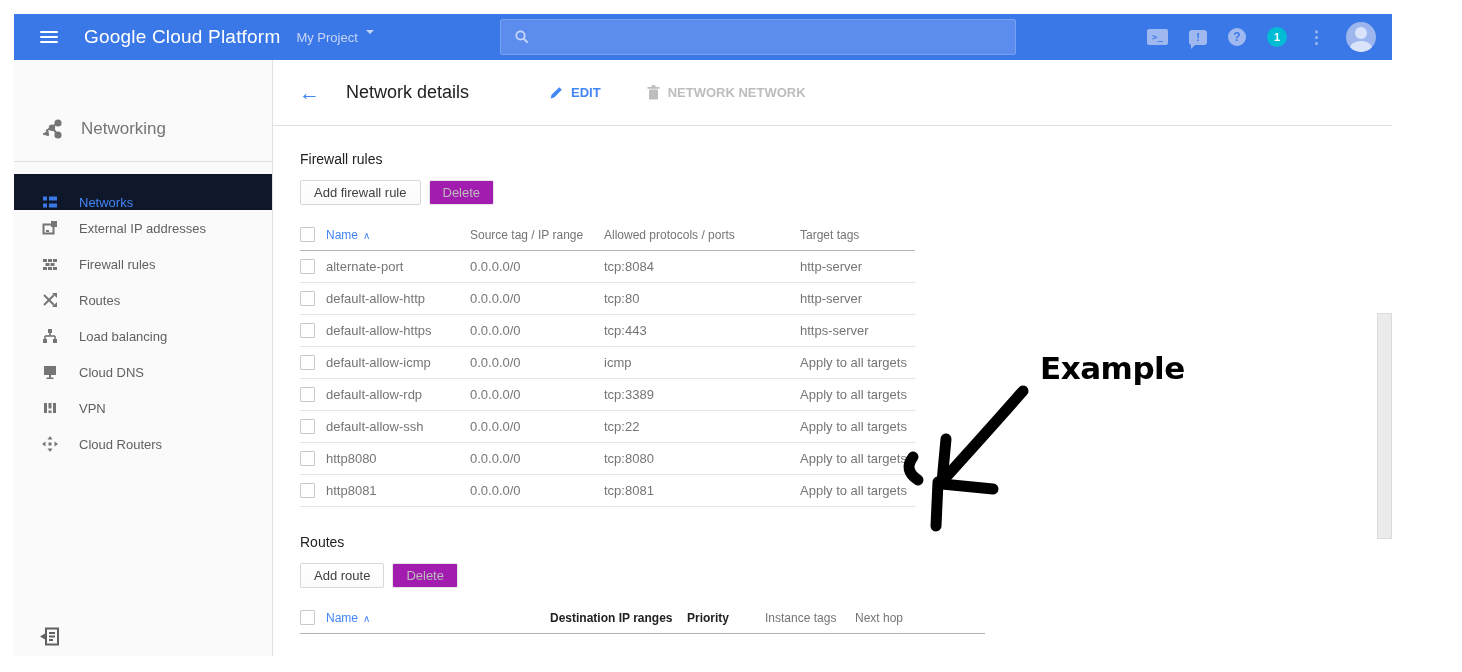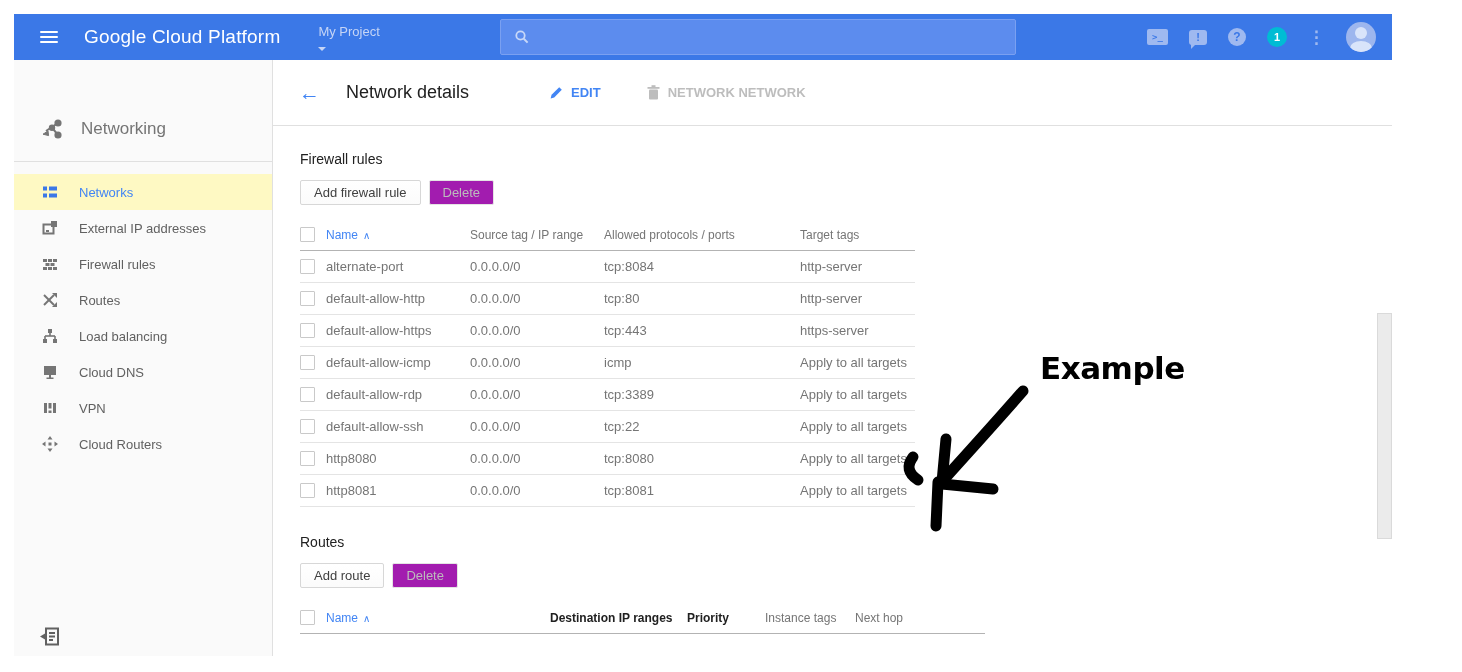--- a/index.html
+++ b/index.html
@@ -5,21 +5,21 @@
   html,body{margin:0;padding:0;background:#fff;}
   body{width:1462px;height:672px;position:relative;overflow:hidden;
        font-family:"Liberation Sans",sans-serif;-webkit-font-smoothing:antialiased;}
   .frame{position:absolute;left:14px;top:14px;width:1378px;height:642px;background:#fff;}
 
   
   .topbar{position:relative;height:46px;background:#3b78e7;display:flex;align-items:center;padding-left:26px;box-sizing:border-box;}
   .burger{width:18px;height:12px;display:flex;flex-direction:column;justify-content:space-between;cursor:pointer;}
   .burger span{display:block;height:2px;background:#fff;border-radius:1px;}
   .brand{color:#fff;font-size:19px;letter-spacing:.2px;margin-left:26px;white-space:nowrap;}
-  .project{margin-left:38px;display:flex;align-items:flex-start;gap:8px;color:#c6d5f6;font-size:13px;cursor:pointer;flex-direction:column;}
+  .project{margin-left:16px;display:flex;align-items:flex-start;gap:8px;color:#c6d5f6;font-size:13px;cursor:pointer;}
   .caret-down{width:0;height:0;border-left:4px solid transparent;border-right:4px solid transparent;border-top:4px solid #c6d5f6;}
   .searchbox{position:absolute;left:486px;top:5px;width:516px;height:36px;background:#5c8cee;border:1px solid #7aa0f1;border-radius:2px;box-sizing:border-box;display:flex;align-items:center;padding-left:13px;color:#eaf0fd;font-size:13px;}
   .tb-right{position:absolute;right:16px;top:0;height:46px;display:flex;align-items:center;gap:21px;}
   .tb-ic{display:flex;align-items:center;justify-content:center;cursor:pointer;}
   .ic-shell{width:21px;height:16px;border-radius:2px;background:#9fb9f0;color:#3b78e7;font-size:9px;font-weight:700;font-family:"DejaVu Sans Mono",monospace;}
   .ic-bubble{width:18px;height:15px;border-radius:3px;background:#9fb9f0;color:#3b78e7;font-size:11px;font-weight:700;position:relative;}
   .ic-bubble:after{content:"";position:absolute;left:2px;bottom:-4px;border-left:5px solid #9fb9f0;border-bottom:5px solid transparent;}
   .ic-help{width:18px;height:18px;border-radius:50%;background:#9fb9f0;color:#3b78e7;font-size:12px;font-weight:700;}
   .ic-badge{width:20px;height:20px;border-radius:50%;background:#00bcd4;color:#fff;font-size:11px;font-weight:700;}
   .ic-more{color:#9fb9f0;font-size:17px;font-weight:700;line-height:1;}
@@ -28,21 +28,21 @@
   .avatar:after{content:"";position:absolute;left:4px;top:19px;width:22px;height:14px;border-radius:50%;background:#d9e4fa;}
 
   
   .bodyrow{display:flex;height:596px;}
   .sidebar{width:259px;background:#fafafa;border-right:1px solid #e0e0e0;box-sizing:border-box;position:relative;flex:none;}
   .side-head{height:66px;border-bottom:1px solid #e0e0e0;display:flex;align-items:center;padding-left:26px;gap:17px;box-sizing:border-box;margin-top:36px;}
   .side-title{color:#757575;font-size:17px;}
   .side-items{padding-top:12px;}
   .side-item{height:36px;display:flex;align-items:center;padding-left:28px;gap:21px;font-size:13px;color:#616161;cursor:pointer;}
   .side-item svg{flex:none;}
-  .side-item.selected{background:#fef9c3;color:#4285f4;}
+  .side-item.selected{background:#0f172a;color:#4285f4;align-items:flex-end;}
   .collapse-ic{position:absolute;left:26px;bottom:10px;}
 
   .content{flex:1;background:#fff;display:flex;flex-direction:column;}
   .c-head{height:66px;border-bottom:1px solid #e0e0e0;display:flex;align-items:center;box-sizing:border-box;flex:none;}
   .back{margin-left:26px;color:#4285f4;font-size:21px;line-height:1;cursor:pointer;}
   .page-title{margin-left:26px;font-size:18px;color:#212121;}
   .act{display:flex;align-items:center;gap:8px;font-size:13px;font-weight:700;cursor:pointer;}
   .act.edit{margin-left:80px;color:#4285f4;}
   .act.del{margin-left:46px;color:#bdbdbd;}
   .c-main{padding-left:27px;}

